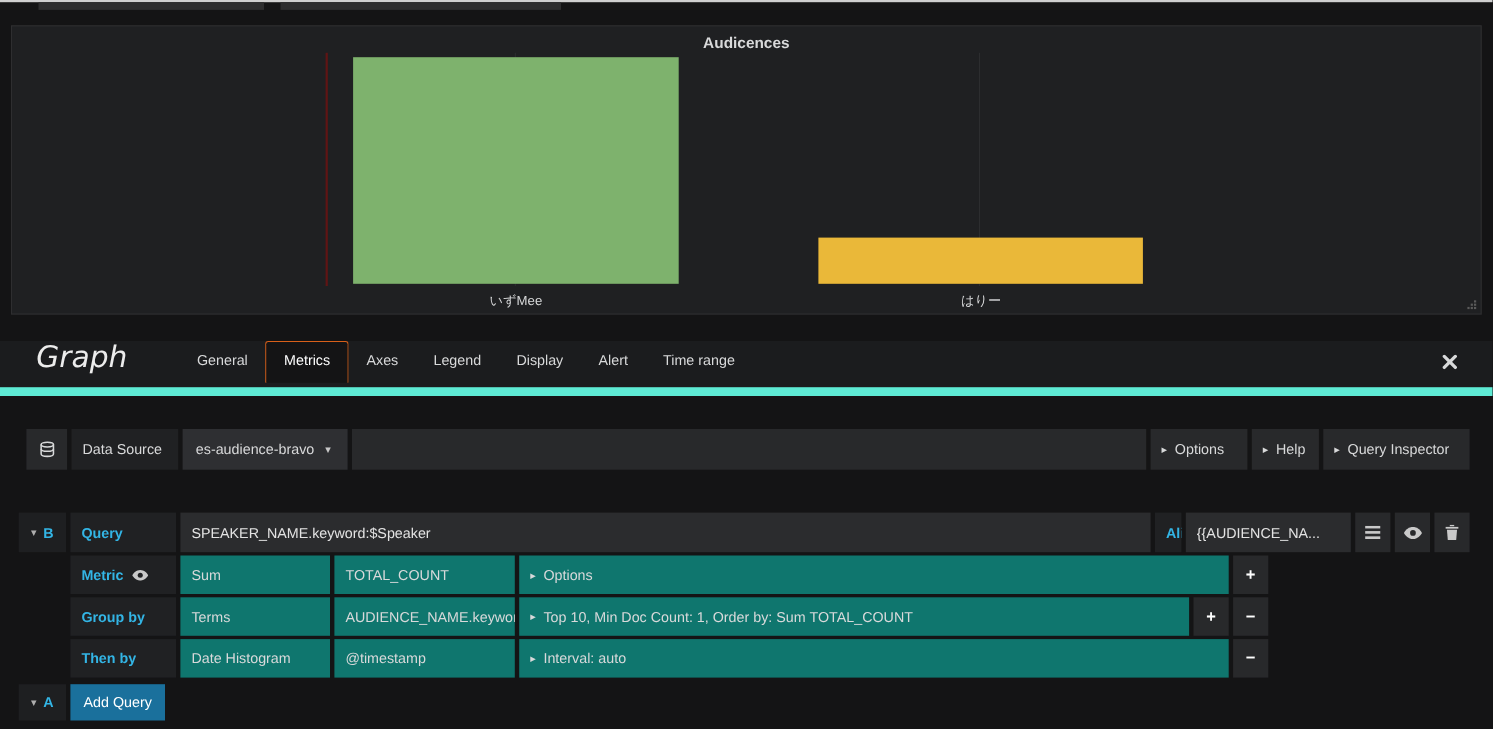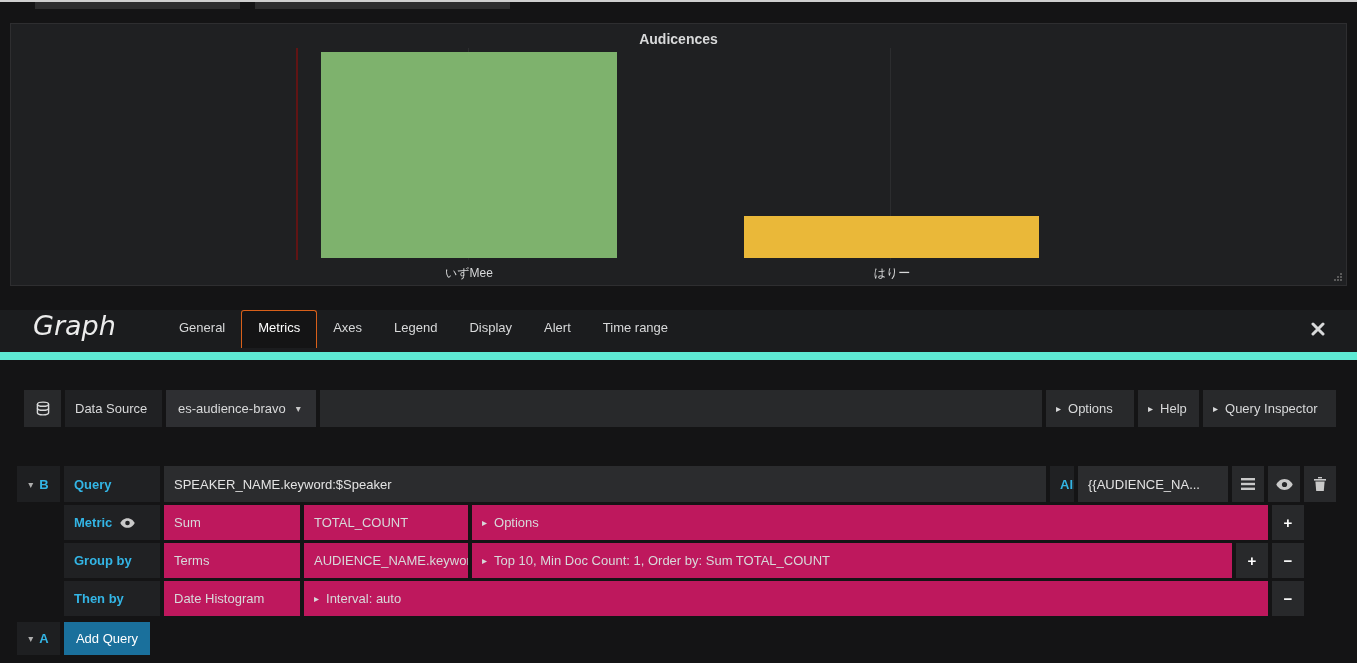--- a/index.html
+++ b/index.html
@@ -53,21 +53,21 @@
     background:#141415; color:#ffffff;
     border:1px solid #d8601a; border-bottom:none; border-radius:3px 3px 0 0;
     margin-bottom:-2px; padding-bottom:13px;
   }
   .close-x { position:absolute; right:32px; top:12px; cursor:pointer; }
 
   
   .row { position:absolute; display:flex; gap:4px; }
   .cell {
     display:flex; align-items:center; padding:0 10px;
-    background:#be185d; height:100%; white-space:nowrap; overflow:hidden;
+    background:#0f766e; height:100%; white-space:nowrap; overflow:hidden;
   }
   .label-cell { background:#202123; color:#33b5e5; font-weight:bold; }
   .btn-cell { background:#28292b; cursor:pointer; }
   .input-cell { background:#2b2c2e; }
   .icon-cell { justify-content:center; padding:0; }
   .caret-cell { background:#1e1f21; justify-content:center; gap:6px; padding:0 6px; }
   .caret-glyph { color:#aeaeae; font-size:10px; }
   .letter { color:#33b5e5; font-weight:bold; }
   .caret-right { color:#d8d9da; font-size:10px; margin-right:7px; }
   input.flat {
@@ -75,21 +75,21 @@
     font-family:"Liberation Sans", sans-serif; font-size:13px; width:100%;
   }
   .toolbar-row { left:24px; top:390px; width:1312px; height:37px; }
   .dropdown { background:#2e2f32; gap:10px; cursor:pointer; padding:0 12px; }
   .dd-caret { color:#c8c8c8; font-size:10px; }
   .spacer-bar { flex:1; background:#28292b; }
   .query-row { left:17px; top:466px; width:1319px; height:36px; }
   .flex1 { flex:1; }
   .w43{width:43px;} .w96{width:96px;} .w136{width:136px;} .w164{width:164px;}
   .w48{width:24px;} .w150{width:150px;} .w32{width:32px;}
-  .metric-row { left:64px; height:35px; width:1240px;text-align:center; }
+  .metric-row { left:64px; height:35px; width:1089px;text-align:center; }
   .mrow0 { top:505px; } .mrow1 { top:543px;border-radius:12px; } .mrow2 { top:581px; }
   .pm { justify-content:center; font-weight:bold; color:#fff; font-size:15px; }
   .addq-row { left:17px; top:622px; width:400px; height:33px; }
   .add-query-btn {
     background:#1a709c; color:#ffffff; border:none; width:86px;
     font-family:"Liberation Sans", sans-serif; font-size:13px; cursor:pointer;
   }
   .eye-inline { margin-left:8px; display:inline-flex; }
   svg { display:block; }
 </style>
@@ -235,20 +235,21 @@
     <span class="caret-right">▸</span>
     <span>Top 10, Min Doc Count: 1, Order by: Sum TOTAL_COUNT</span>
   </div>
   <div class="cell btn-cell pm w32">+</div>
   <div class="cell btn-cell pm w32">−</div>
 </div>
 
 <div class="row metric-row mrow2">
   <div class="cell label-cell w96">Then by</div>
   <div class="cell w136">Date Histogram</div>
+  <div class="cell w164">@timestamp</div>
   <div class="cell flex1">
     <span class="caret-right">▸</span>
     <span>Interval: auto</span>
   </div>
   <div class="cell btn-cell pm w32">−</div>
 </div>
 
 <div class="row addq-row">
   <div class="cell caret-cell w43">
     <span class="caret-glyph">▾</span>

